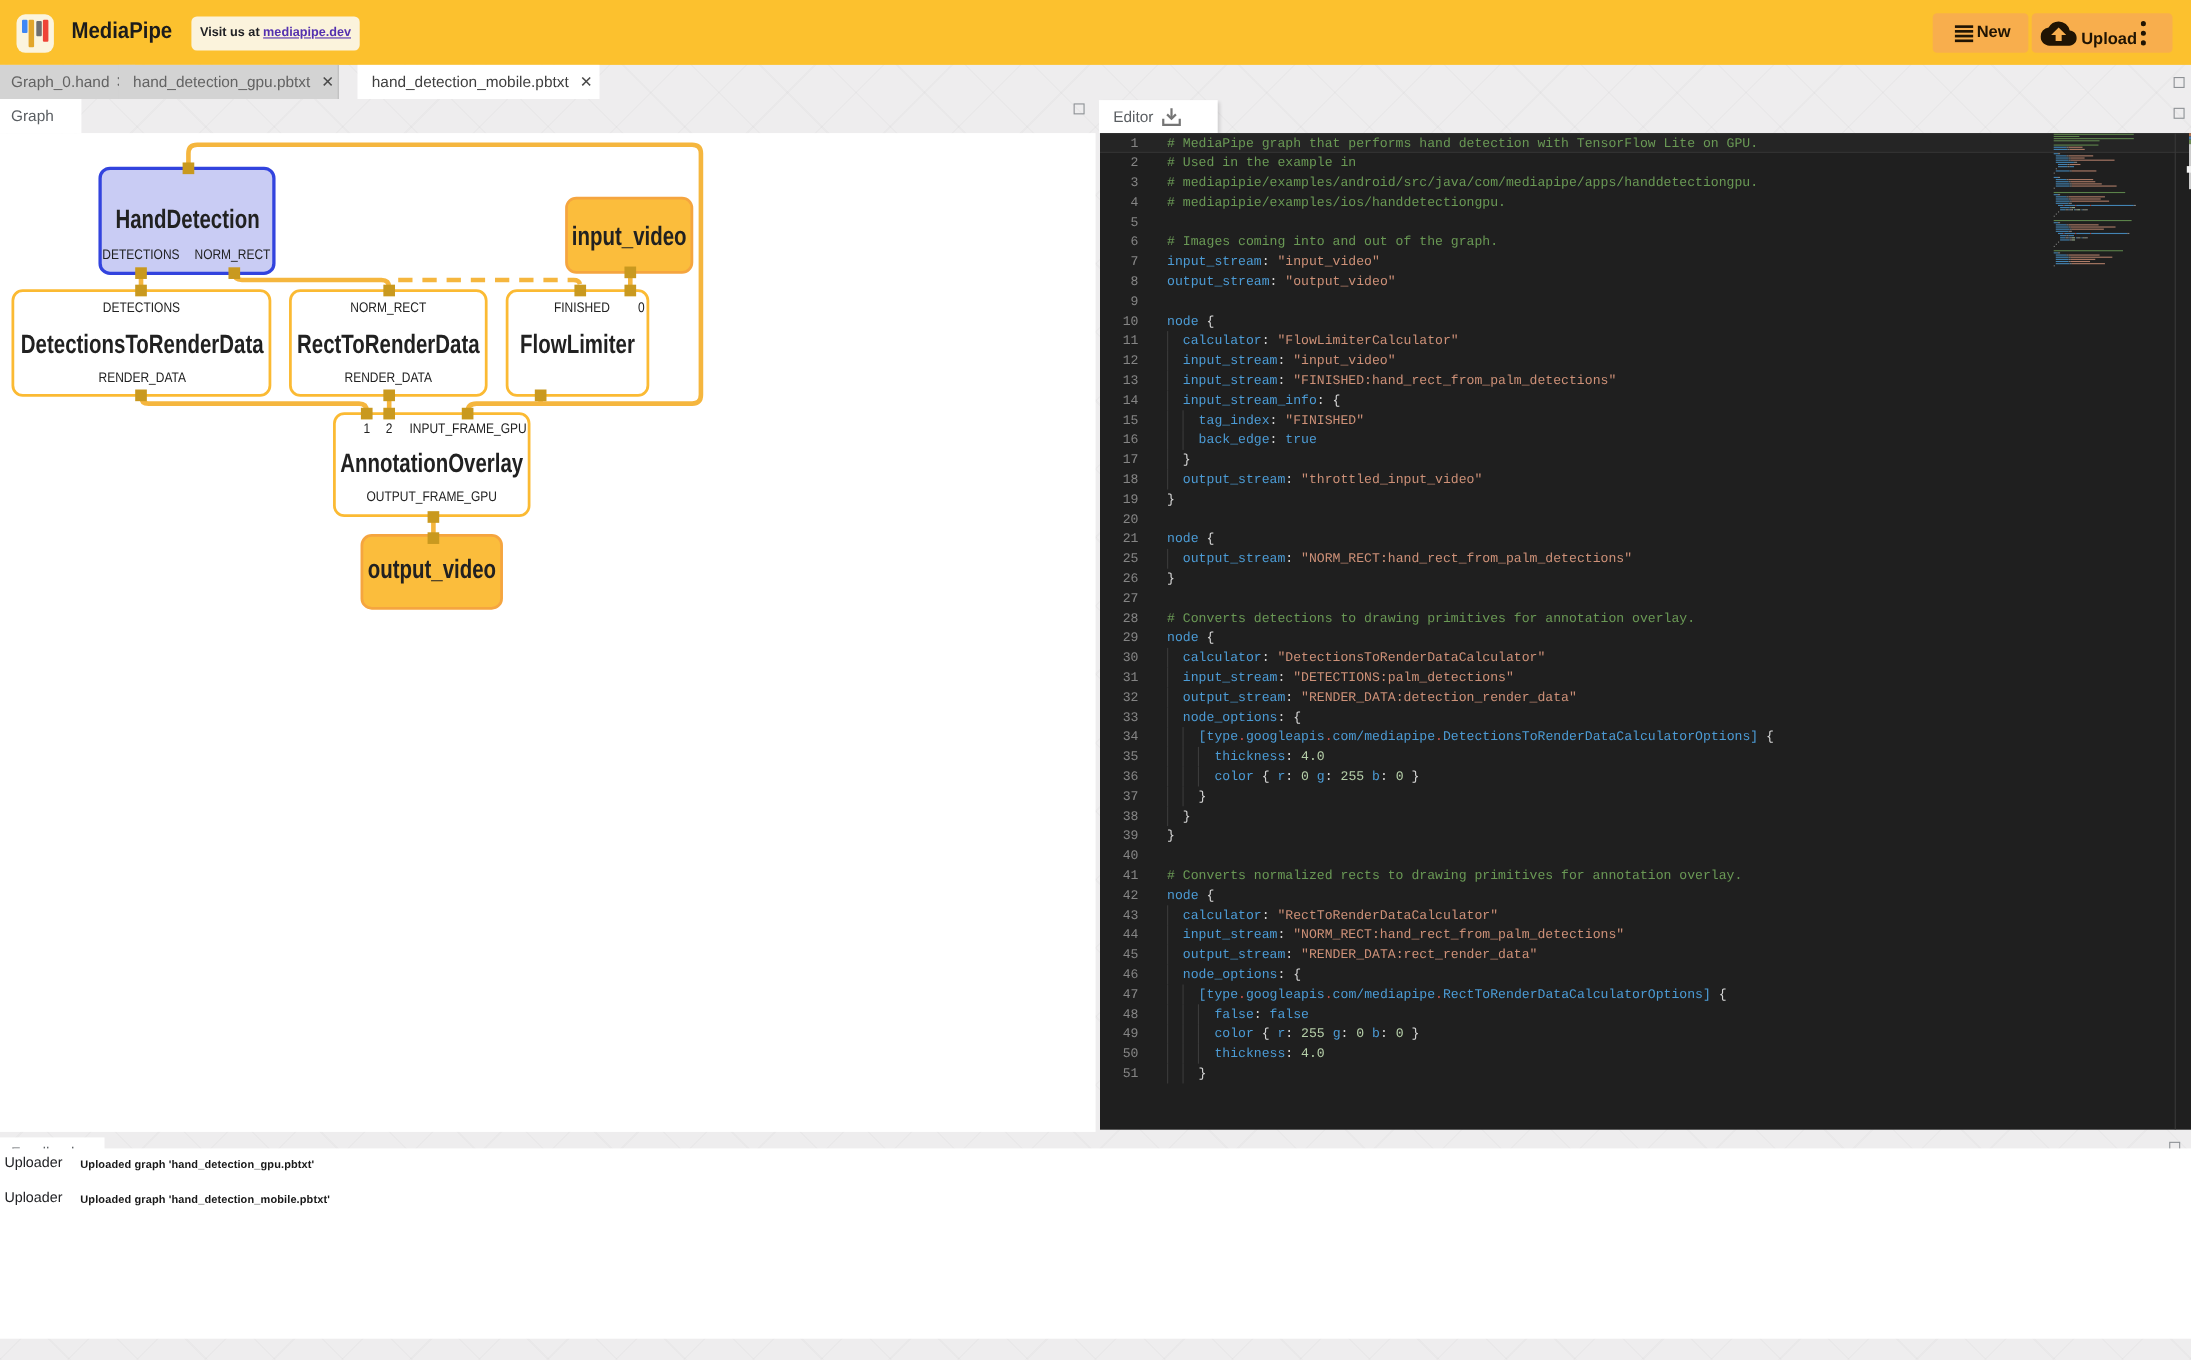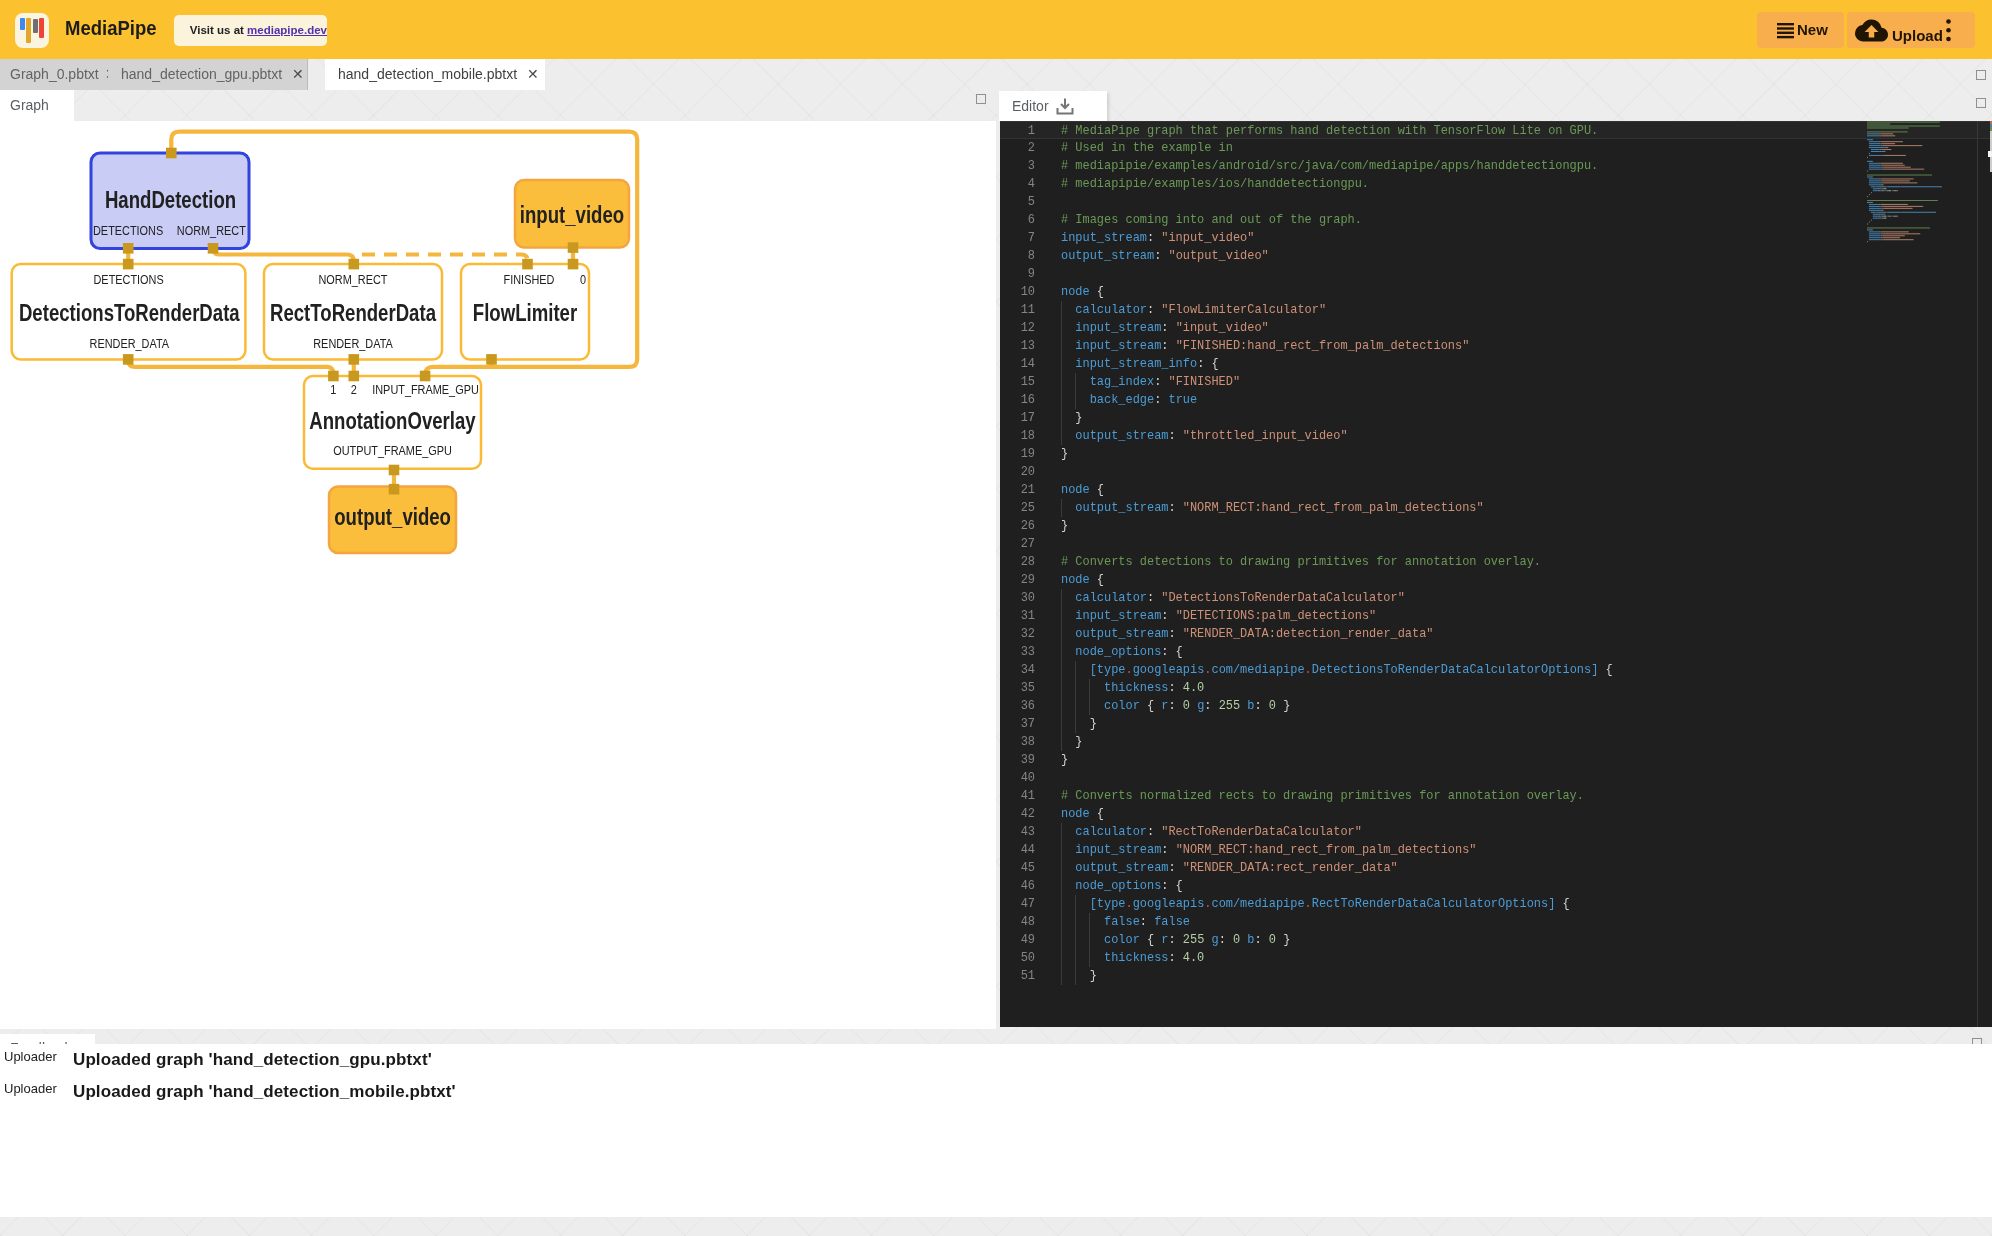--- a/index.html
+++ b/index.html
@@ -3,42 +3,42 @@
 *{margin:0;padding:0;box-sizing:border-box}
 html,body{width:1992px;height:1236px;overflow:hidden}
 body{font-family:"Liberation Sans",sans-serif;position:relative;
  background-color:#eeedee;
  background-image:repeating-linear-gradient(45deg,rgba(0,0,0,.018) 0 1.5px,transparent 1.5px 44px),repeating-linear-gradient(-45deg,rgba(0,0,0,.018) 0 1.5px,transparent 1.5px 44px);}
 .abs{position:absolute}
 .hdr{left:0;top:0;width:1992px;height:59px;background:#FCC12E}
 .logo{left:15px;top:13px;width:34px;height:35px;background:#FBF4DE;border-radius:8px}
 .logo b{position:absolute;border-radius:1px}
 .brand{left:65px;top:17px;font-size:18.5px;font-weight:bold;color:#1c1c1c;transform:scaleY(1.12);transform-origin:50% 55%}
-.visit{left:174px;top:15px;width:153px;height:31px;background:#FBF3DC;border-radius:5px;text-align:right;line-height:31px;font-size:11.5px;font-weight:bold;color:#202124;white-space:nowrap}
+.visit{left:174px;top:15px;width:153px;height:31px;background:#FBF3DC;border-radius:5px;text-align:center;line-height:31px;font-size:11.5px;font-weight:bold;color:#202124;white-space:nowrap}
 .visit a{color:#5430AF;text-decoration:underline}
 .hbtn{top:12px;height:36px;background:#F8AE4D;border-radius:4px;color:#201403;font-weight:bold;font-size:15px}
 .ftab{top:59px;height:31px;background:#D3D3D3;border-right:1px solid #bcbcbc;color:#636363;font-size:14px;font-weight:normal;line-height:31px;white-space:nowrap}
 .ftab .x{position:absolute;top:0}
 .ftab .x{color:#4a4a4a;font-size:14px}
 .ftab.act{background:#fff;color:#3f3f3f;border-right:none}
 .wtab{background:#fff;font-size:14px;font-weight:normal;color:#5a5e62}
 .sq{width:10px;height:10px;border:1.5px solid #8d9195;background:transparent}
 .gpanel{left:0;top:121px;width:996px;height:908px;background:#fff}
 .epanel{left:1000px;top:121px;width:992px;height:906px;background:#1f1f1f;overflow:hidden}
 .fpanel{left:0;top:1044px;width:1992px;height:173px;background:#fff}
 .epanel{font-family:"Liberation Mono",monospace;font-size:11.95px}
 .ln{position:relative;height:18px;line-height:18px;white-space:pre}
 .ln .g{position:absolute;left:0;width:35px;text-align:right;color:#858585}
 .ln .cd{position:absolute;left:61px;top:0}
 .ln .cd i{position:absolute;top:0;height:18px;border-left:1px solid #3b3b3b}
 .cl{background:#252525;border-top:1px solid #333;border-bottom:1px solid #333}
 .tc{color:#6A9955}.tk{color:#4C9CD6}.ts{color:#CE9178}.tp{color:#D4D4D4}.tn{color:#B5CEA8}.td{color:#CC5049}
 .mmap{position:absolute;left:0;top:0}
 .fb{font-size:13px;color:#202124}
-.fb b{font-size:17px;color:#191919;letter-spacing:.1px}
+.fb b{font-size:10px;color:#191919;letter-spacing:.1px}
 svg text{font-family:"Liberation Sans",sans-serif}
 </style></head><body>
 <div class="abs hdr"></div>
 <div class="abs logo">
  <b style="left:5px;top:5px;width:4.7px;height:12px;background:#3F87F5"></b>
  <b style="left:10.6px;top:5.4px;width:5.2px;height:25px;background:#E2A62A"></b>
  <b style="left:18.1px;top:5.7px;width:4.9px;height:14.4px;background:#6F6F6F"></b>
  <b style="left:24.2px;top:5.1px;width:4.8px;height:20.2px;background:#EE4437"></b>
 </div>
 <div class="abs brand">MediaPipe</div>
@@ -60,21 +60,21 @@
     </svg>
  <span style="position:absolute;left:45px;top:6px;line-height:36px">Upload</span>
  <svg style="position:absolute;left:99px;top:7px" width="5" height="23" viewBox="0 0 5 23">
       <g fill="#201403">
         <circle cx="2.5" cy="2.5" r="2.3"></circle>
         <circle cx="2.5" cy="11.3" r="2.3"></circle>
         <circle cx="2.5" cy="20" r="2.3"></circle>
       </g>
     </svg>
 </div>
-<div class="abs ftab" style="left:0;width:123px"><span style="margin-left:10px">Graph_0.pbtxt</span><span class="x" style="left:105px">✕</span></div>
+<div class="abs ftab" style="left:0;width:123px"><span style="margin-left:10px">Graph_0.hand</span><span class="x" style="left:105px">✕</span></div>
 <div class="abs ftab" style="left:108px;width:200px"><span style="margin-left:13px">hand_detection_gpu.pbtxt</span><span class="x" style="left:184px">✕</span></div>
 <div class="abs ftab act" style="left:325px;width:220px"><span style="margin-left:13px">hand_detection_mobile.pbtxt</span><span class="x" style="left:202px">✕</span></div>
 <div class="abs sq" style="left:1976px;top:70px"></div>
 <div class="abs wtab" style="left:0;top:90px;width:74px;height:31px;line-height:31px"><span style="margin-left:10px">Graph</span></div>
 <div class="abs sq" style="left:976px;top:94px"></div>
 <div class="abs wtab" style="left:999px;top:91px;width:108px;height:30px;line-height:30px;box-shadow:2px 2px 3px rgba(0,0,0,.12)"><span style="margin-left:13px">Editor</span>
  <svg style="position:absolute;left:57px;top:7px" width="18" height="17" viewBox="0 0 18 17">
       <g fill="none" stroke="#757575" stroke-width="2">
         <path d="M9 0.5 V9"></path>
         <path d="M5 6 L9 10 L13 6" fill="none"></path>

